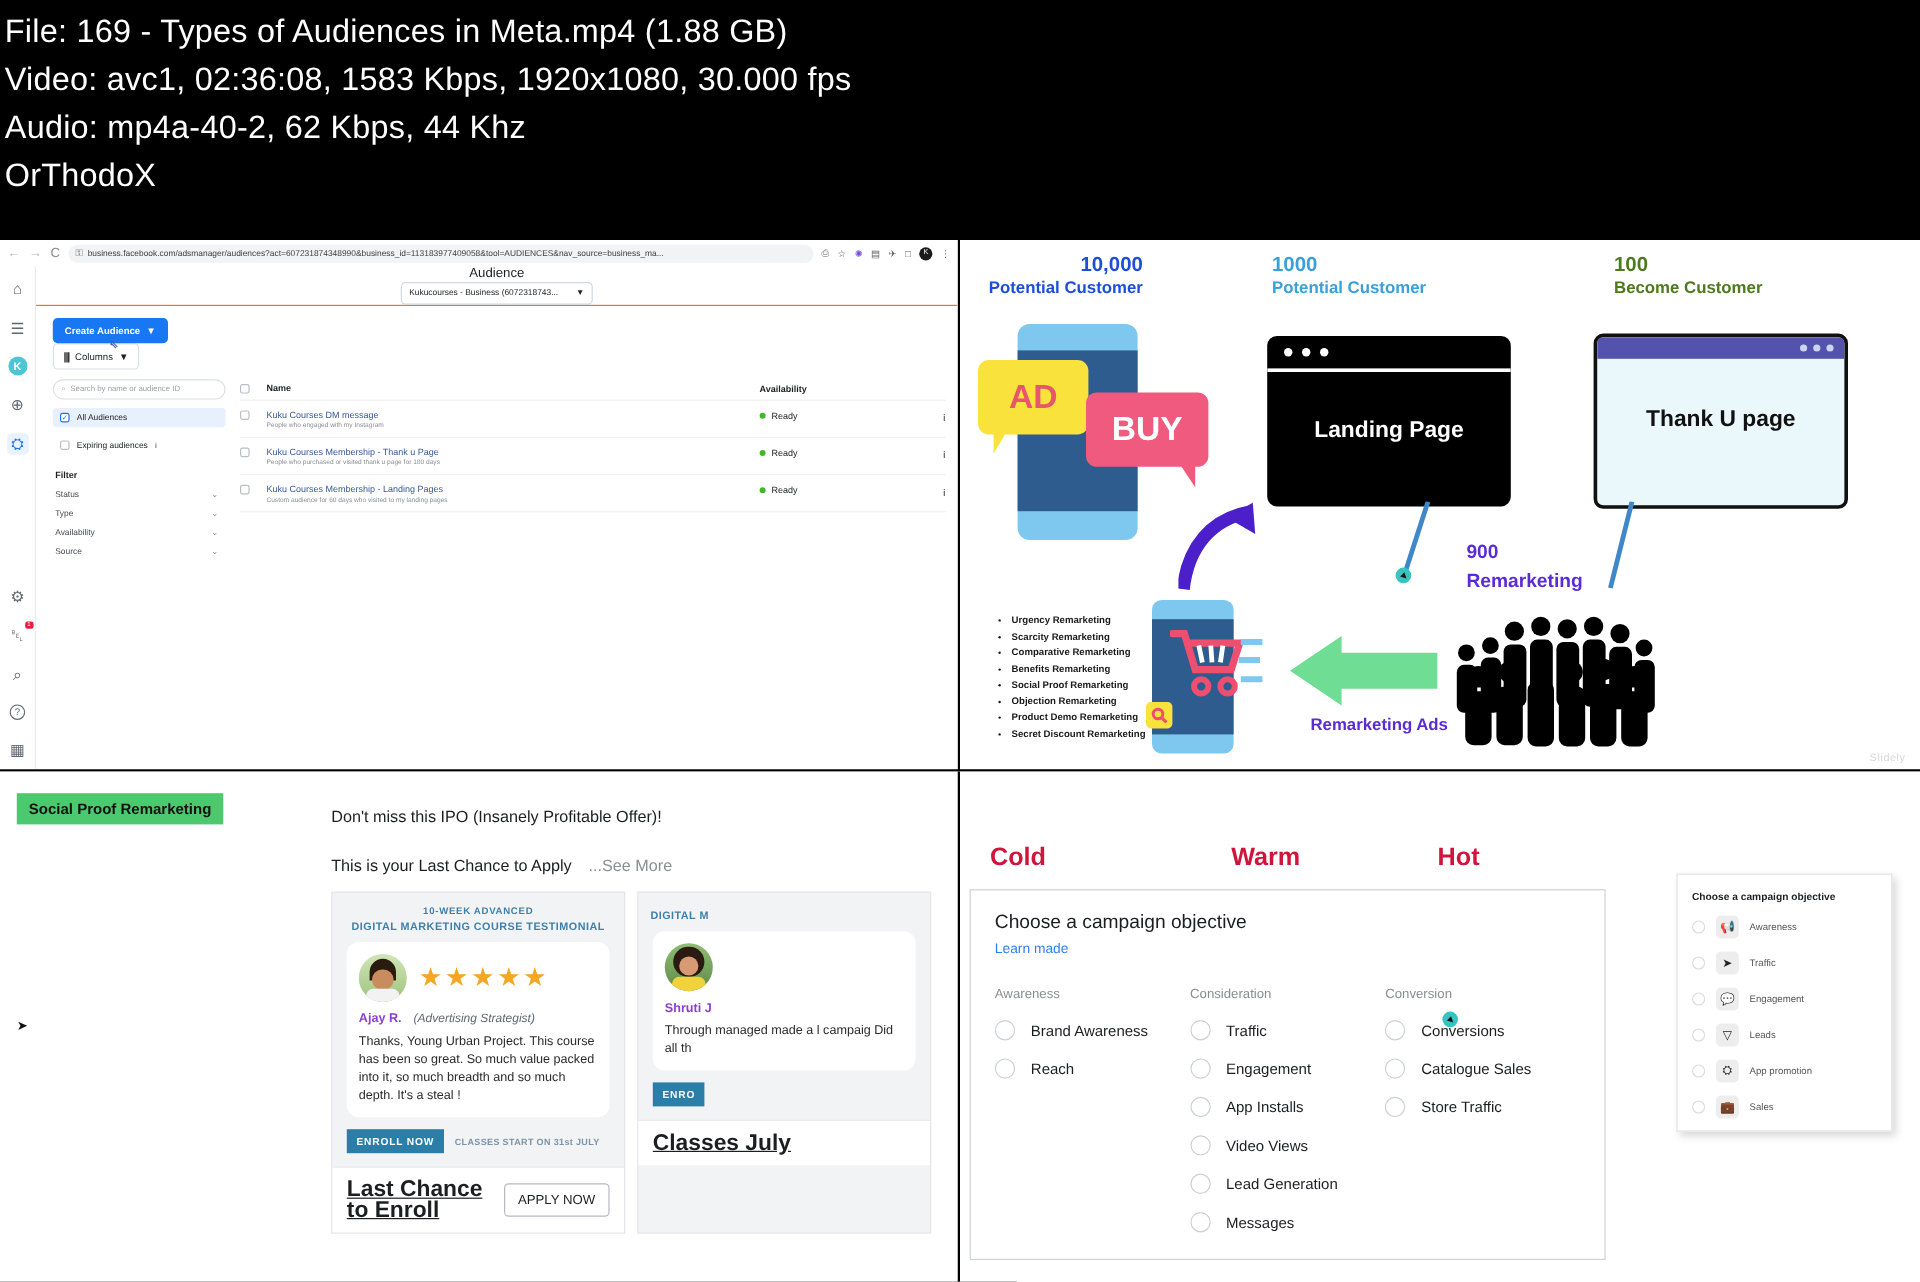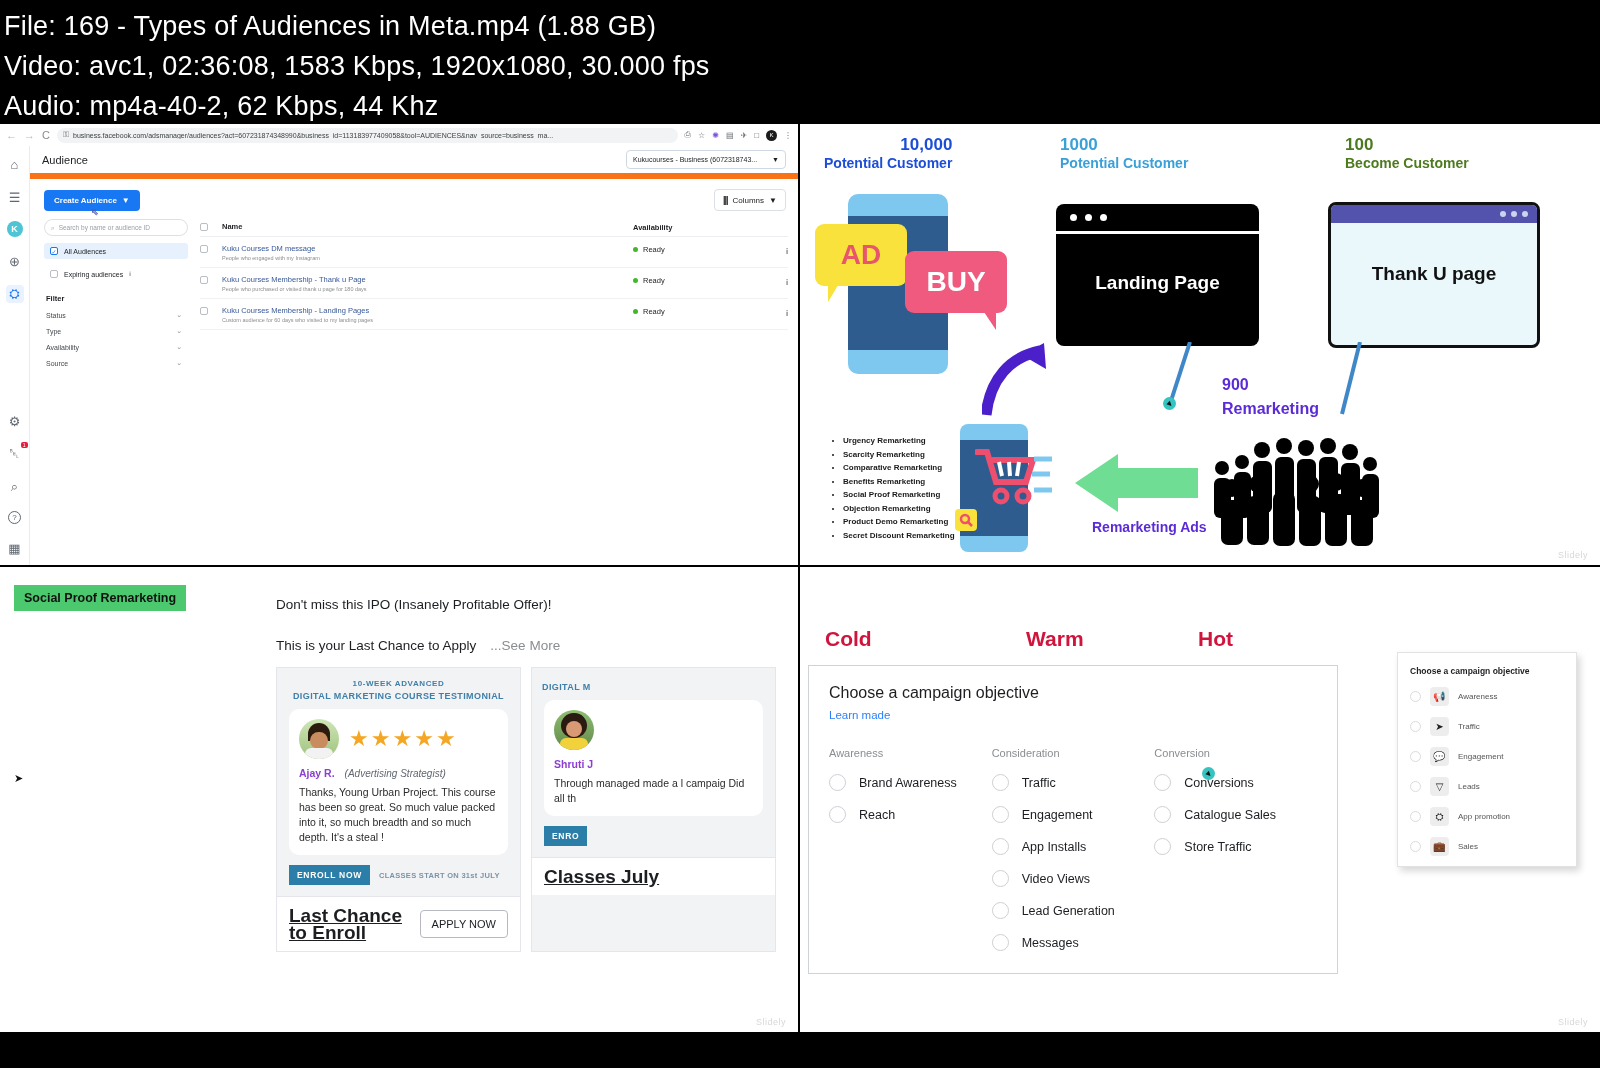--- a/index.html
+++ b/index.html
@@ -1,19 +1,19 @@
 <!DOCTYPE html>
 <html><head>
 <meta charset="utf-8">
 <style>
   * { box-sizing: border-box; margin:0; padding:0; }
   html,body { width:1600px; height:1068px; background:#000; font-family:"Liberation Sans", sans-serif; overflow:hidden; }
 
   
-  #header { height:124px; background:#000; color:#fff; padding:6px 0 0 4px; }
+  #header { height:200px; background:#000; color:#fff; padding:6px 0 0 4px; }
   #header div { font-size:27px; line-height:40px; letter-spacing:.2px; white-space:nowrap; }
 
   
   #grid { width:1600px; height:908px; display:grid; grid-template-columns:800px 800px; grid-template-rows:443px 465px; background:#000; }
   .panel { position:relative; overflow:hidden; background:#fff; }
   .p-tl { border-right:2px solid #000; border-bottom:2px solid #000; }
   .p-tr { border-bottom:2px solid #000; }
   .p-bl { border-right:2px solid #000; }
   .wm { position:absolute; right:12px; bottom:5px; font-size:9px; color:#d8d8d8; letter-spacing:.5px; }
 
@@ -29,24 +29,24 @@
   .cavatar { width:11px; height:11px; border-radius:50%; background:#1b1b1b; color:#fff; font-size:6px; display:flex; align-items:center; justify-content:center; }
 
   .rail { position:absolute; left:0; top:22px; width:30px; bottom:0; background:#fff; border-right:1px solid #ececec; display:flex; flex-direction:column; align-items:center; padding-top:9px; gap:15px; }
   .rail .ri { width:18px; height:18px; display:flex; align-items:center; justify-content:center; font-size:13px; color:#606770; }
   .rail .ri.av { width:16px; height:16px; border-radius:50%; background:#4dc5d4; color:#fff; font-size:9px; font-weight:bold; }
   .rail .ri.active { background:#eaf1ff; border-radius:4px; color:#1877f2; }
   .rail .sp { flex:1; }
   .badge { position:absolute; top:-3px; right:-4px; background:#e41e3f; color:#fff; font-size:5px; border-radius:2px; padding:0 2px; }
 
   .content { position:absolute; left:30px; top:22px; right:0; bottom:0; background:#fff; }
-  .ctitlebar { height:33px; display:flex; align-items:center; justify-content:space-between; padding:0 12px; border-bottom:6px solid #f97316; }
+  .ctitlebar { height:33px; display:flex; align-items:center; justify-content:space-between; padding:0 12px; border-bottom:1px solid #f97316;flex-direction:column; }
   .ctitle { font-size:11px; color:#1c1e21; }
   .acctsel { width:160px; height:19px; border:1px solid #cfd8e3; border-radius:4px; display:flex; align-items:center; justify-content:space-between; padding:0 6px; font-size:7px; color:#1c1e21; }
-  .toolrow { display:flex; align-items:flex-end; justify-content:space-between; padding:10px 12px 6px 14px; }
+  .toolrow { display:flex; align-items:flex-start; justify-content:space-between; padding:10px 12px 6px 14px;flex-direction:column; }
   .btn-primary { background:#1877f2; color:#fff; font-size:8px; font-weight:bold; border-radius:4px; padding:6px 10px; display:flex; align-items:center; gap:5px; position:relative; }
   .cursor-a { position:absolute; left:47px; top:17px; font-size:9px; color:#4a5db5; }
   .colbtn { border:1px solid #dcdfe3; border-radius:4px; font-size:8px; color:#1c1e21; padding:5px 8px; display:flex; align-items:center; gap:5px; }
   .colbars { letter-spacing:-1px; font-weight:bold; font-size:9px; }
 
   .lowbody { display:flex; padding:0 0 0 14px; gap:12px; }
   .lpane { width:144px; padding-top:2px; }
   .searchbox { height:17px; border:1px solid #dcdfe3; border-radius:9px; display:flex; align-items:center; gap:4px; padding:0 6px; font-size:6.5px; color:#9aa0a6; }
   .aud-item { height:16px; display:flex; align-items:center; gap:6px; padding:0 6px; font-size:7px; color:#1c1e21; border-radius:3px; margin-top:7px; }
   .aud-item.sel { background:#e7f0fd; }

